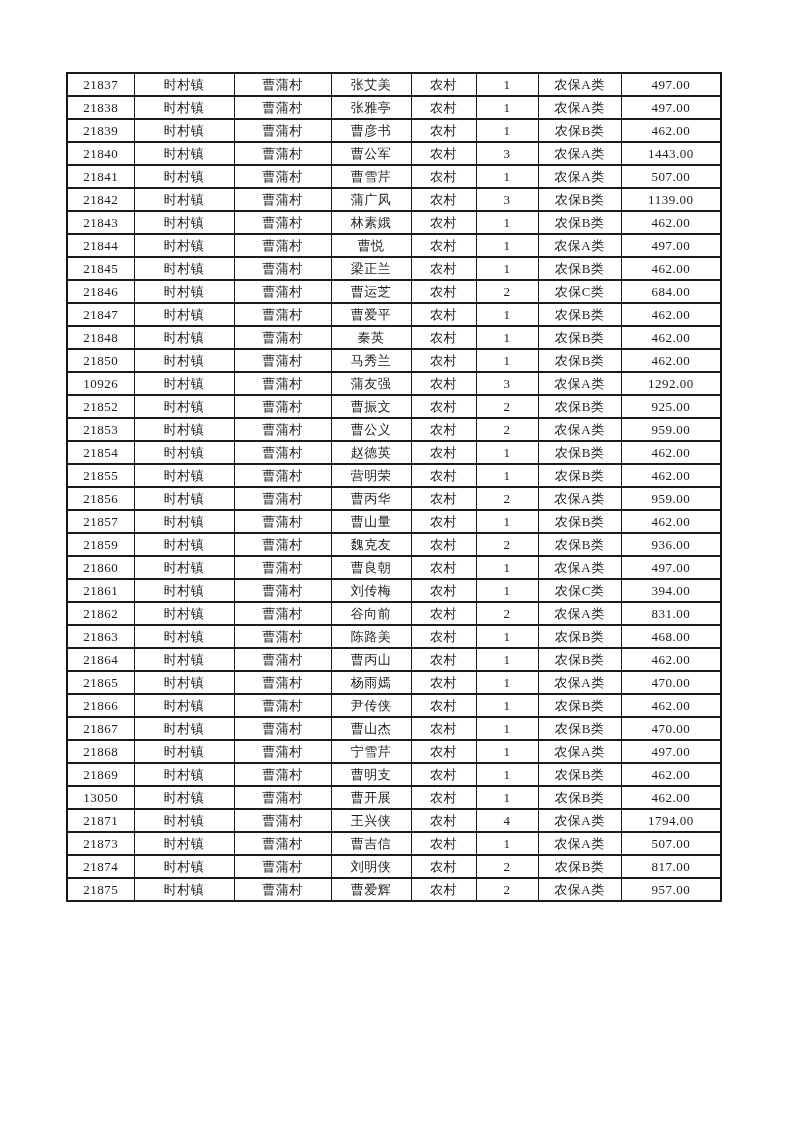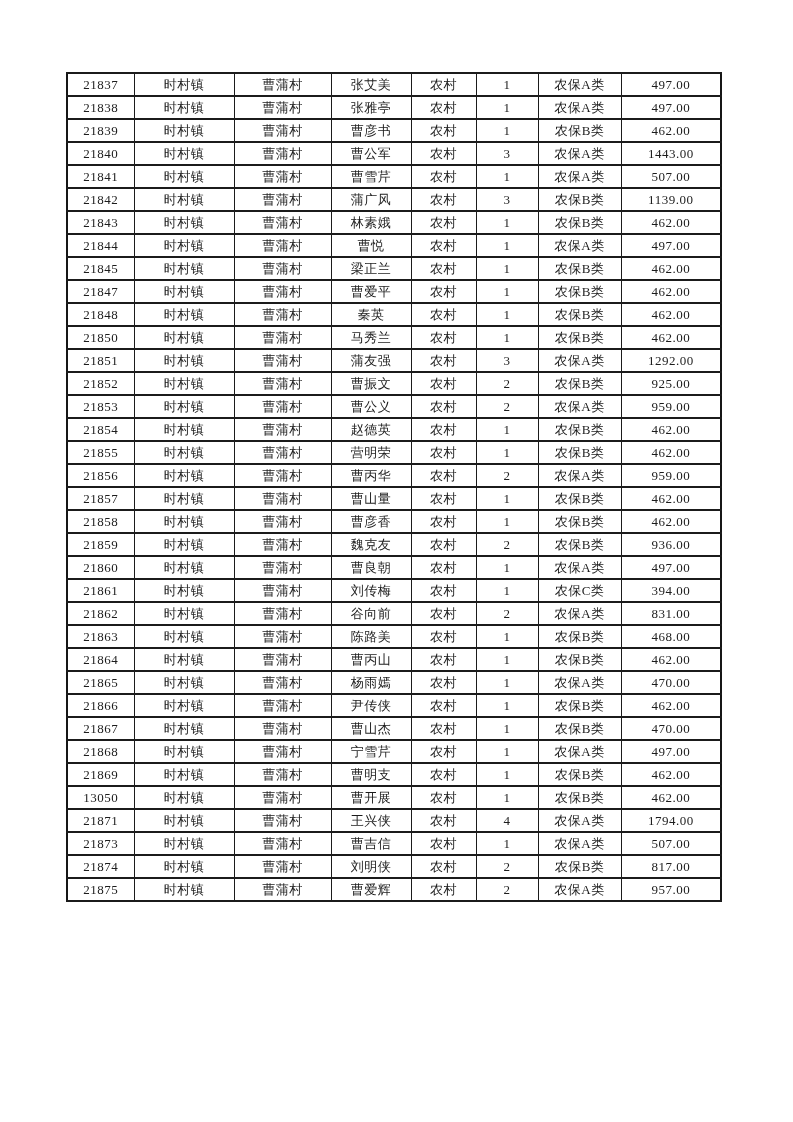--- a/index.html
+++ b/index.html
@@ -148,20 +148,30 @@
           <td>21845</td>
           <td>时村镇</td>
           <td>曹蒲村</td>
           <td>梁正兰</td>
           <td>农村</td>
           <td>1</td>
           <td>农保B类</td>
           <td>462.00</td>
         </tr>
         <tr>
+          <td>21846</td>
+          <td>时村镇</td>
+          <td>曹蒲村</td>
+          <td>曹运芝</td>
+          <td>农村</td>
+          <td>2</td>
+          <td>农保C类</td>
+          <td>684.00</td>
+        </tr>
+        <tr>
           <td>21847</td>
           <td>时村镇</td>
           <td>曹蒲村</td>
           <td>曹爱平</td>
           <td>农村</td>
           <td>1</td>
           <td>农保B类</td>
           <td>462.00</td>
         </tr>
         <tr>
@@ -178,21 +188,21 @@
           <td>21850</td>
           <td>时村镇</td>
           <td>曹蒲村</td>
           <td>马秀兰</td>
           <td>农村</td>
           <td>1</td>
           <td>农保B类</td>
           <td>462.00</td>
         </tr>
         <tr>
-          <td>21851</td>
+          <td>10926</td>
           <td>时村镇</td>
           <td>曹蒲村</td>
           <td>蒲友强</td>
           <td>农村</td>
           <td>3</td>
           <td>农保A类</td>
           <td>1292.00</td>
         </tr>
         <tr>
           <td>21852</td>
@@ -242,30 +252,20 @@
           <td>农村</td>
           <td>2</td>
           <td>农保A类</td>
           <td>959.00</td>
         </tr>
         <tr>
           <td>21857</td>
           <td>时村镇</td>
           <td>曹蒲村</td>
           <td>曹山量</td>
-          <td>农村</td>
-          <td>1</td>
-          <td>农保B类</td>
-          <td>462.00</td>
-        </tr>
-        <tr>
-          <td>21858</td>
-          <td>时村镇</td>
-          <td>曹蒲村</td>
-          <td>曹彦香</td>
           <td>农村</td>
           <td>1</td>
           <td>农保B类</td>
           <td>462.00</td>
         </tr>
         <tr>
           <td>21859</td>
           <td>时村镇</td>
           <td>曹蒲村</td>
           <td>魏克友</td>

